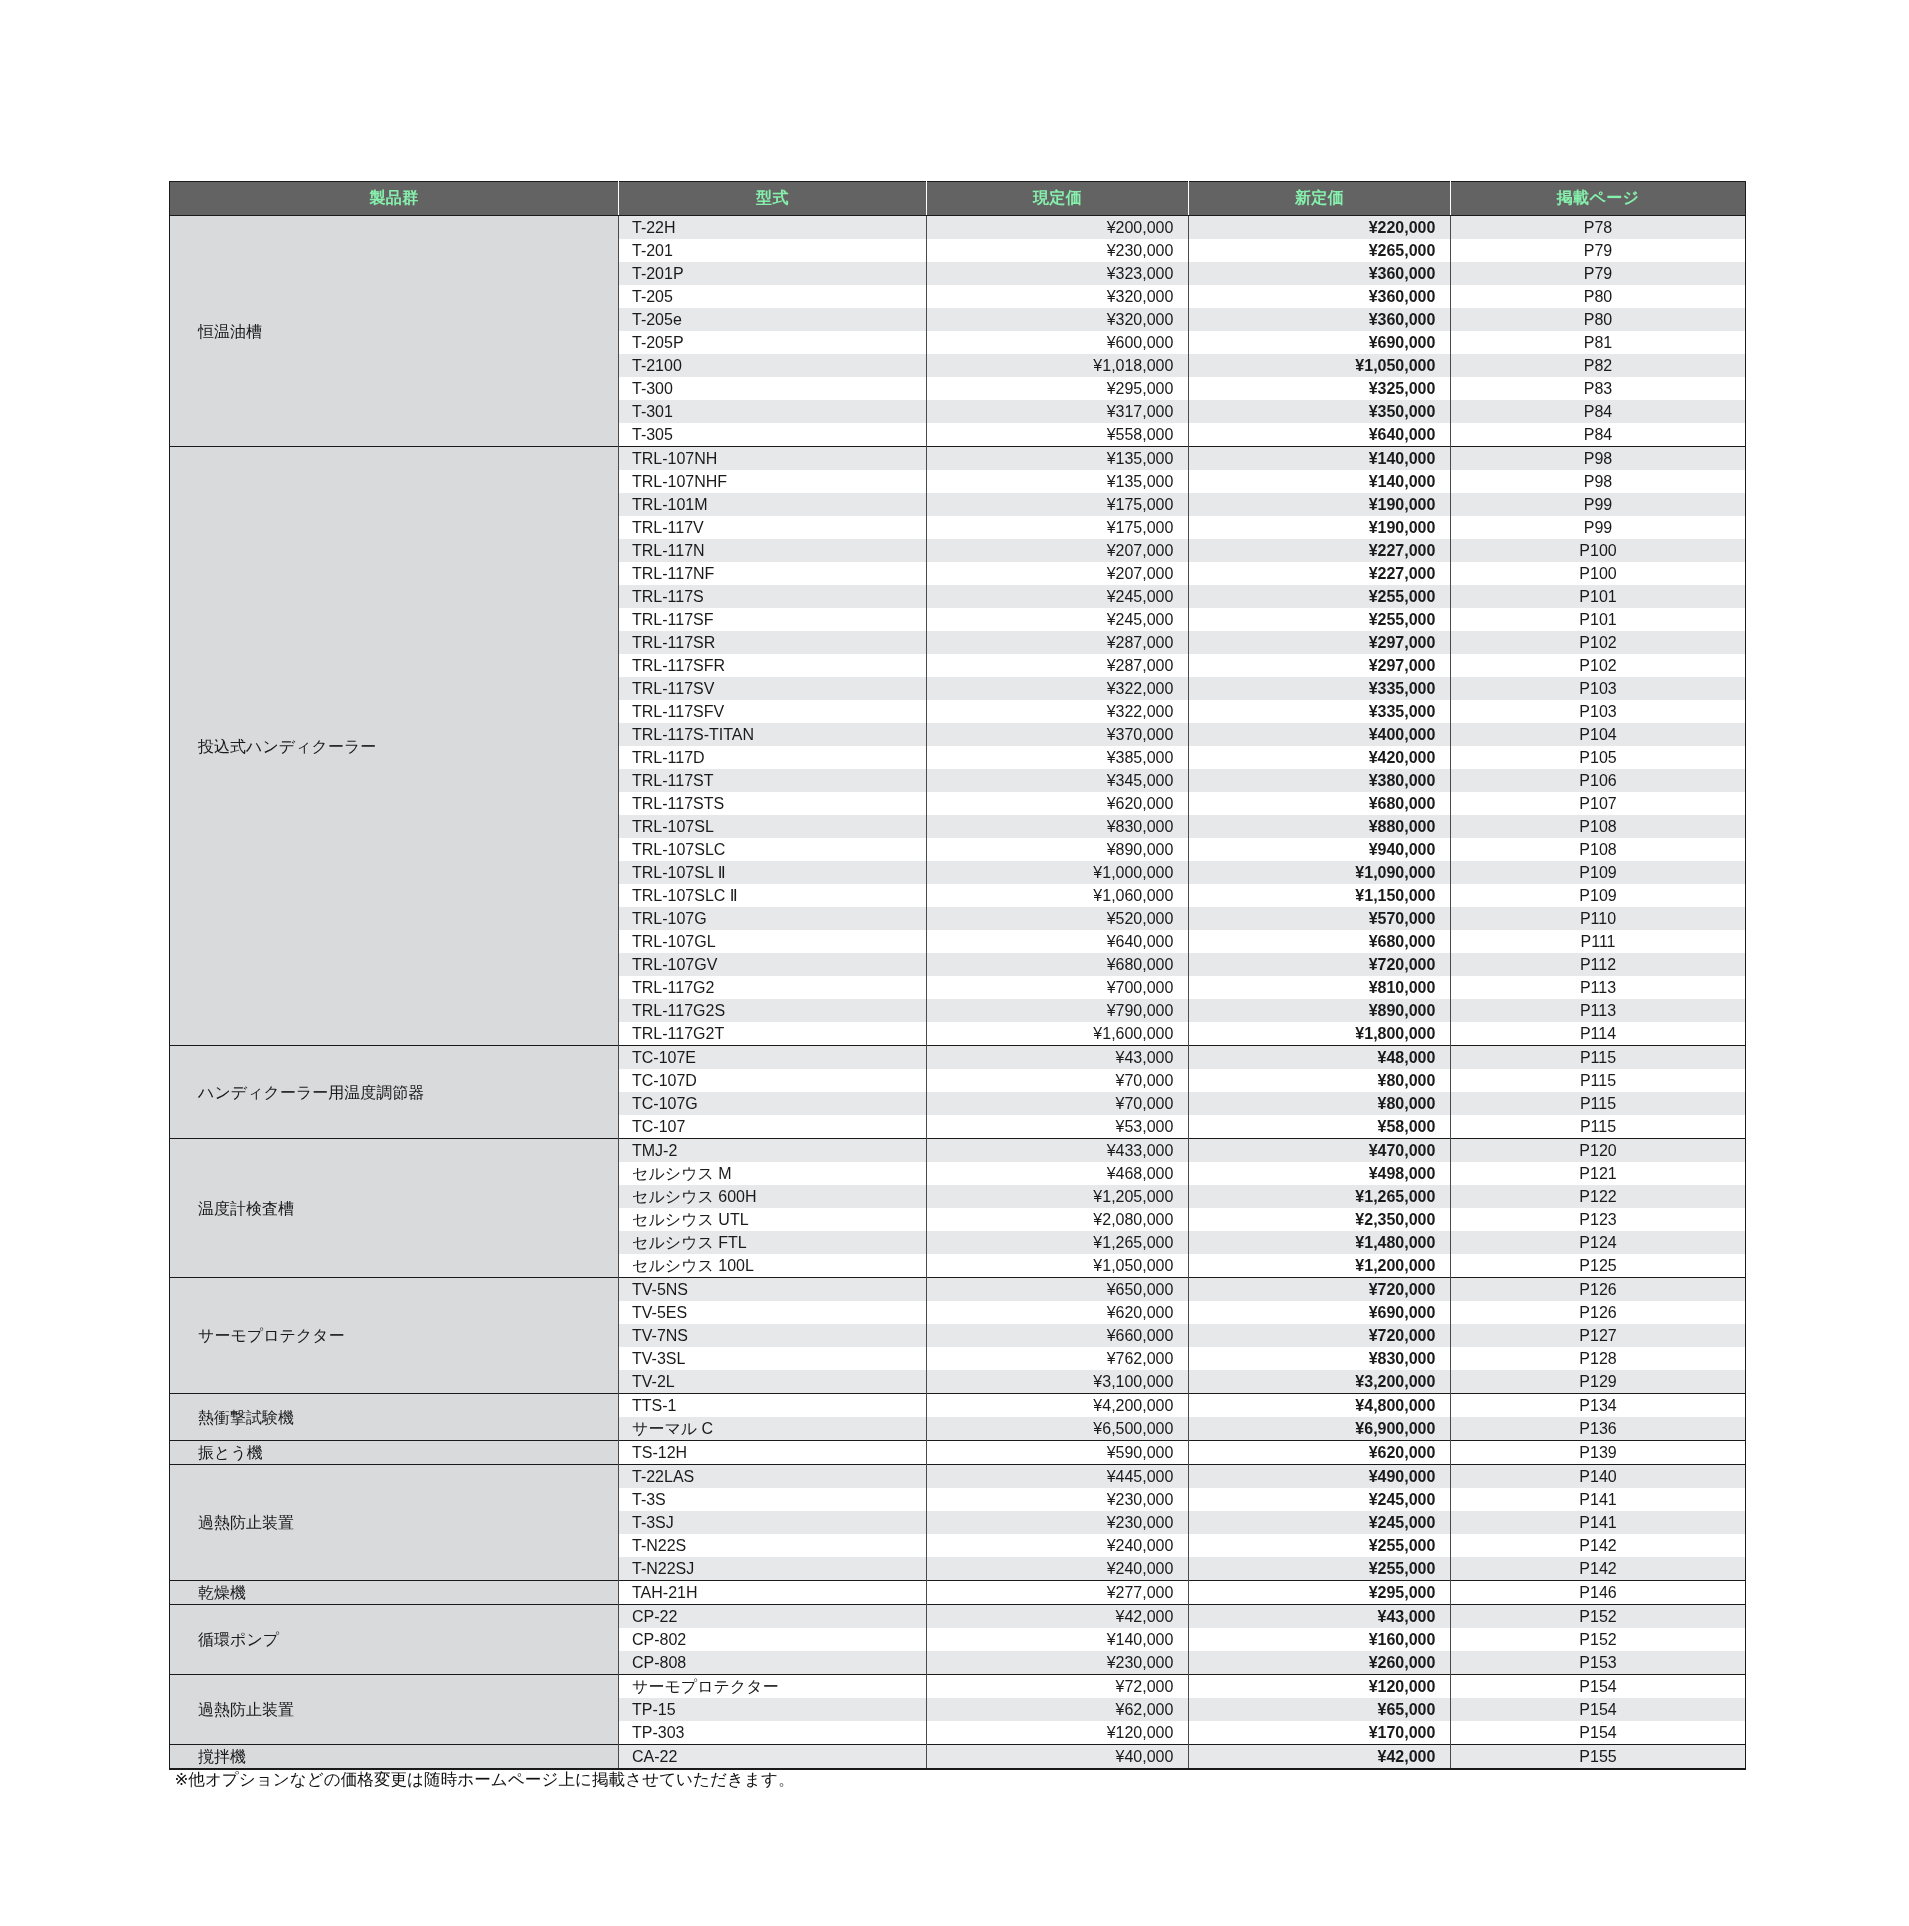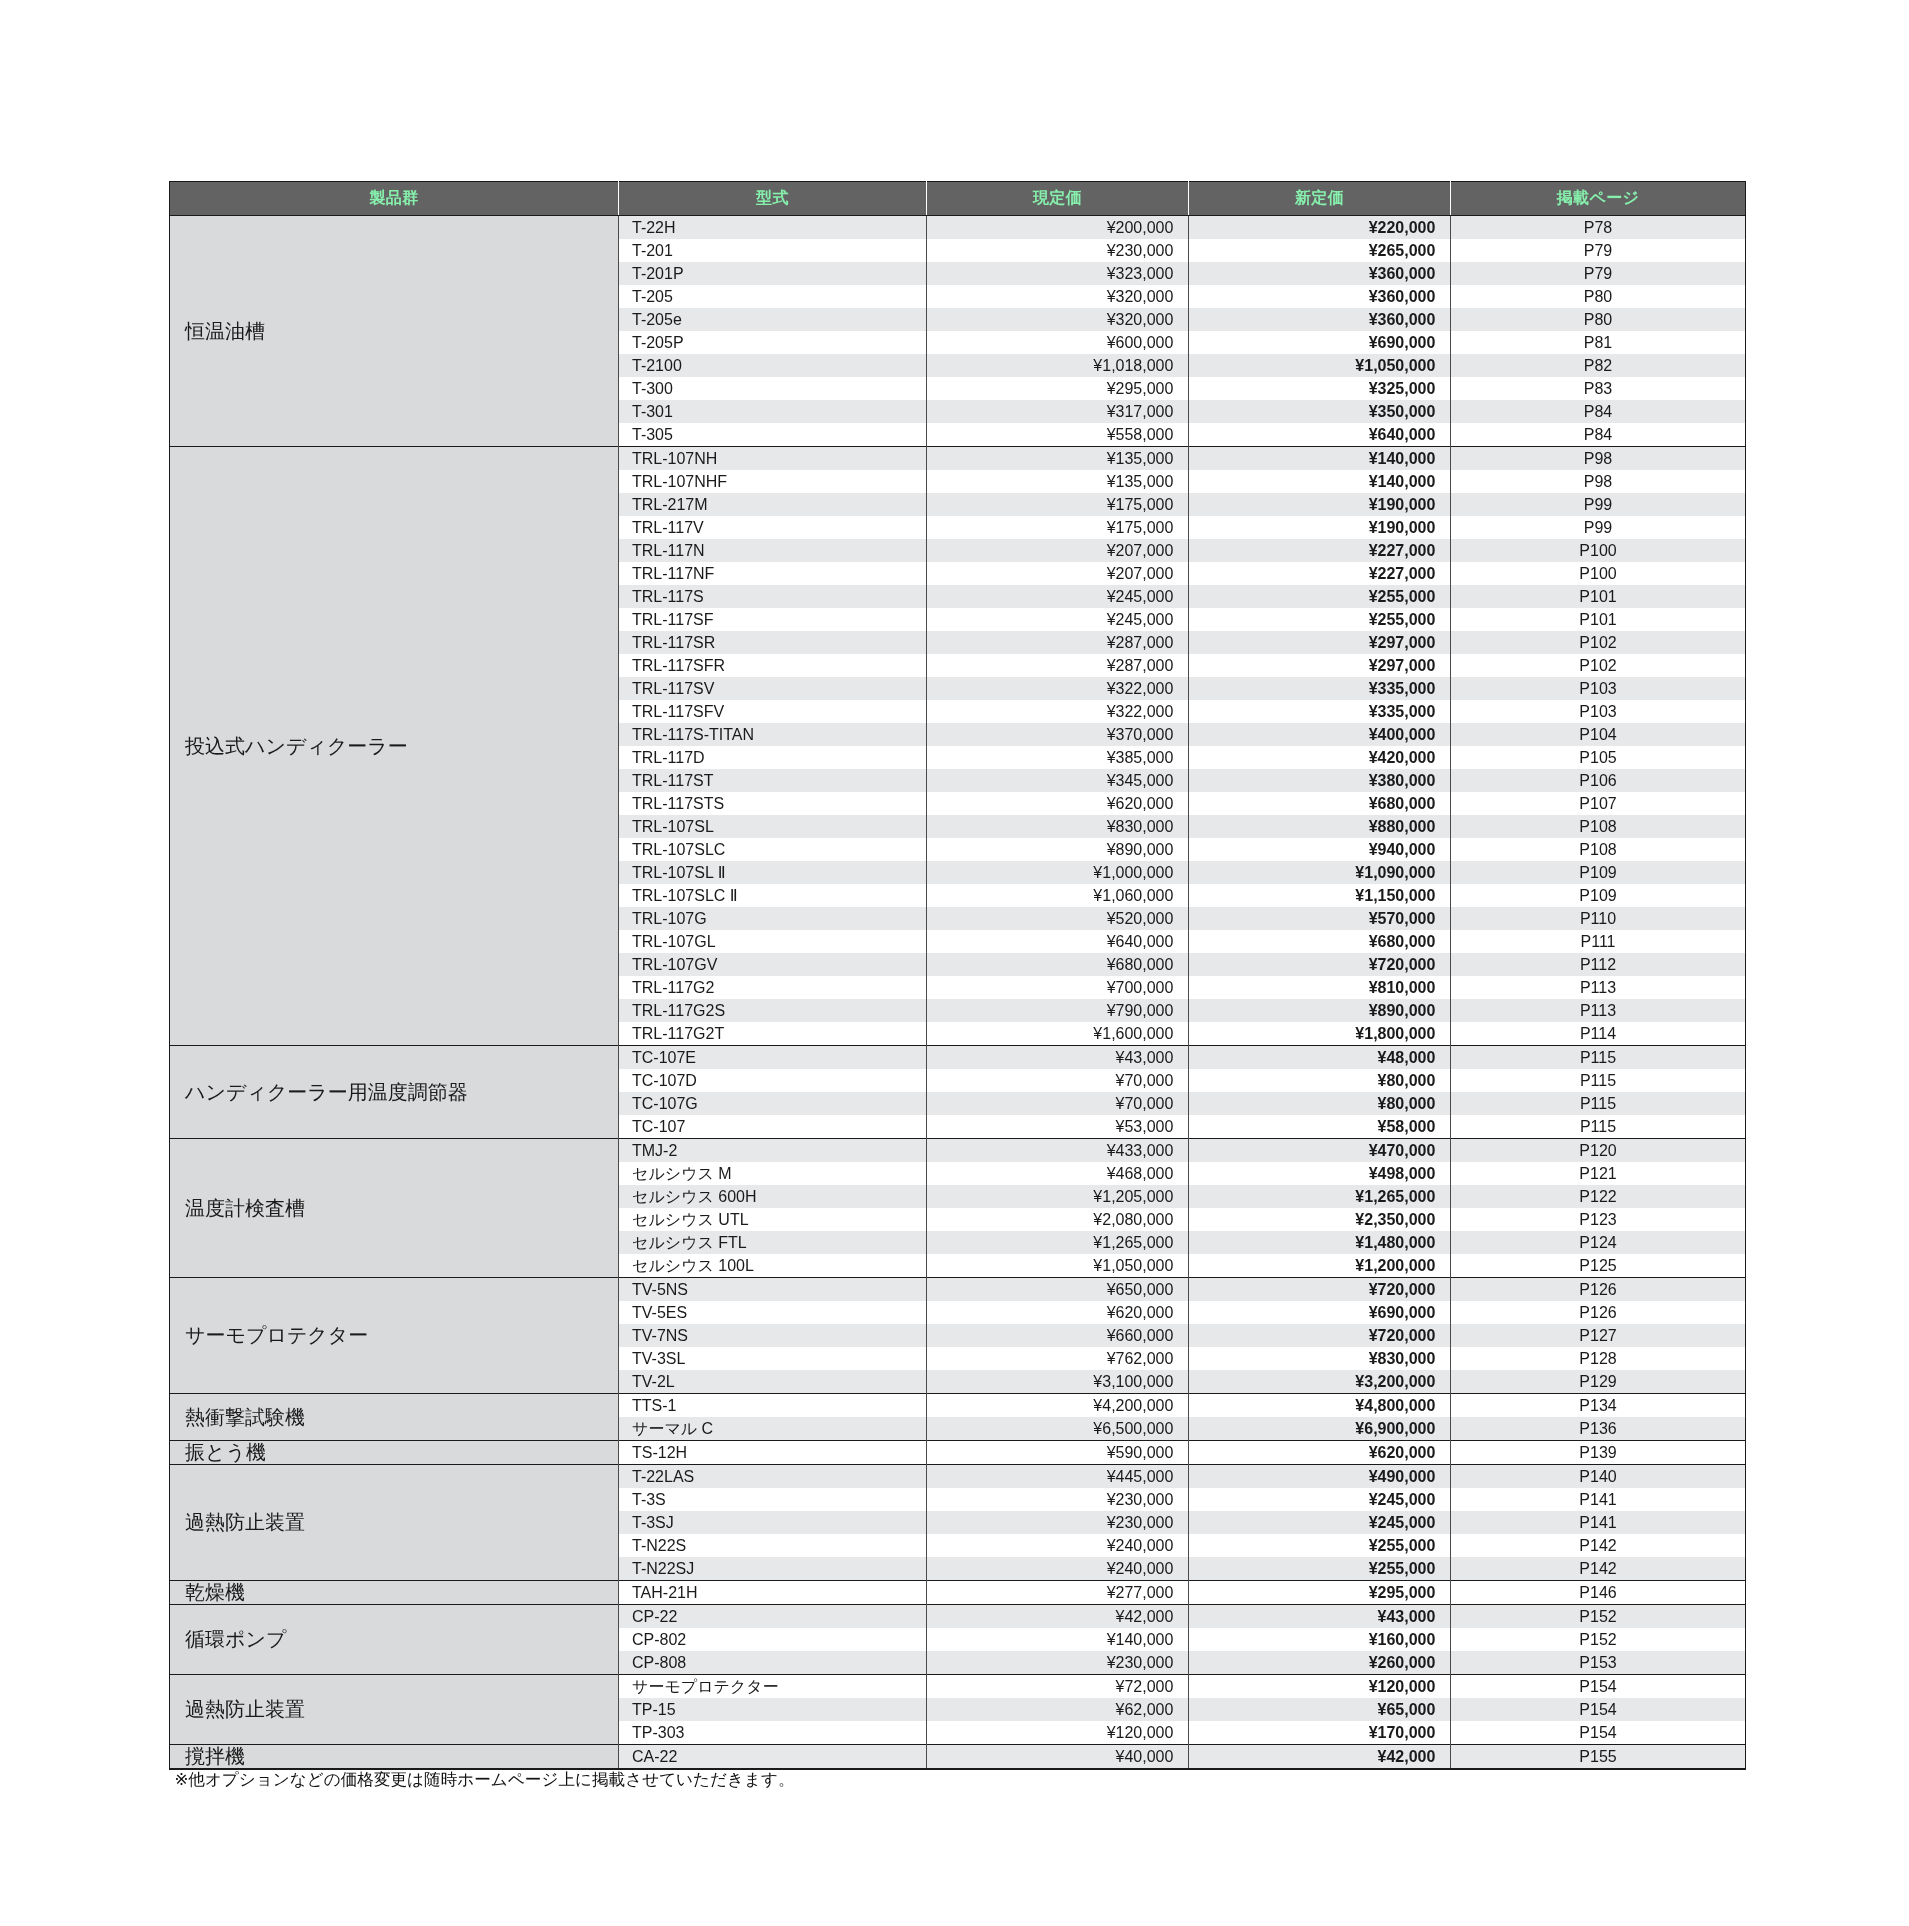--- a/index.html
+++ b/index.html
@@ -64,23 +64,23 @@
   }
   tbody tr.odd td { background: #e7e8ea; }
   tbody tr.even td { background: #ffffff; }
 
   td.group {
     background: #d9dadc !important;
     border-left: 1.5px solid #1a1a1a;
     border-right: 1.2px solid #4a4a4a;
     text-align: left;
     vertical-align: middle;
-    font-size: 20px;
+    font-size: 16px;
     letter-spacing: 0px;
-    padding-left: 15px;
+    padding-left: 28px;
   }
   td.model  { text-align: left; padding-left: 13px; }
   td.old    { text-align: right; padding-right: 14.6px; }
   td.newp   { text-align: right; padding-right: 14.6px; font-weight: bold; }
   td.page   { text-align: center; border-right: 1.5px solid #1a1a1a; }
 
   tr.sect-start td { border-top: 1.9px solid #1a1a1a; margin-left: 28px; }
   tr.sect-start td.group { border-top: 1.9px solid #1a1a1a; }
   tr.last-row td { border-bottom: 2.3px solid #1a1a1a; }
 
@@ -186,21 +186,21 @@
           <td class="newp">¥140,000</td>
           <td class="page">P98</td>
         </tr>
         <tr class="even">
           <td class="model">TRL-107NHF</td>
           <td class="old">¥135,000</td>
           <td class="newp">¥140,000</td>
           <td class="page">P98</td>
         </tr>
         <tr class="odd">
-          <td class="model">TRL-217M</td>
+          <td class="model">TRL-101M</td>
           <td class="old">¥175,000</td>
           <td class="newp">¥190,000</td>
           <td class="page">P99</td>
         </tr>
         <tr class="even">
           <td class="model">TRL-117V</td>
           <td class="old">¥175,000</td>
           <td class="newp">¥190,000</td>
           <td class="page">P99</td>
         </tr>

